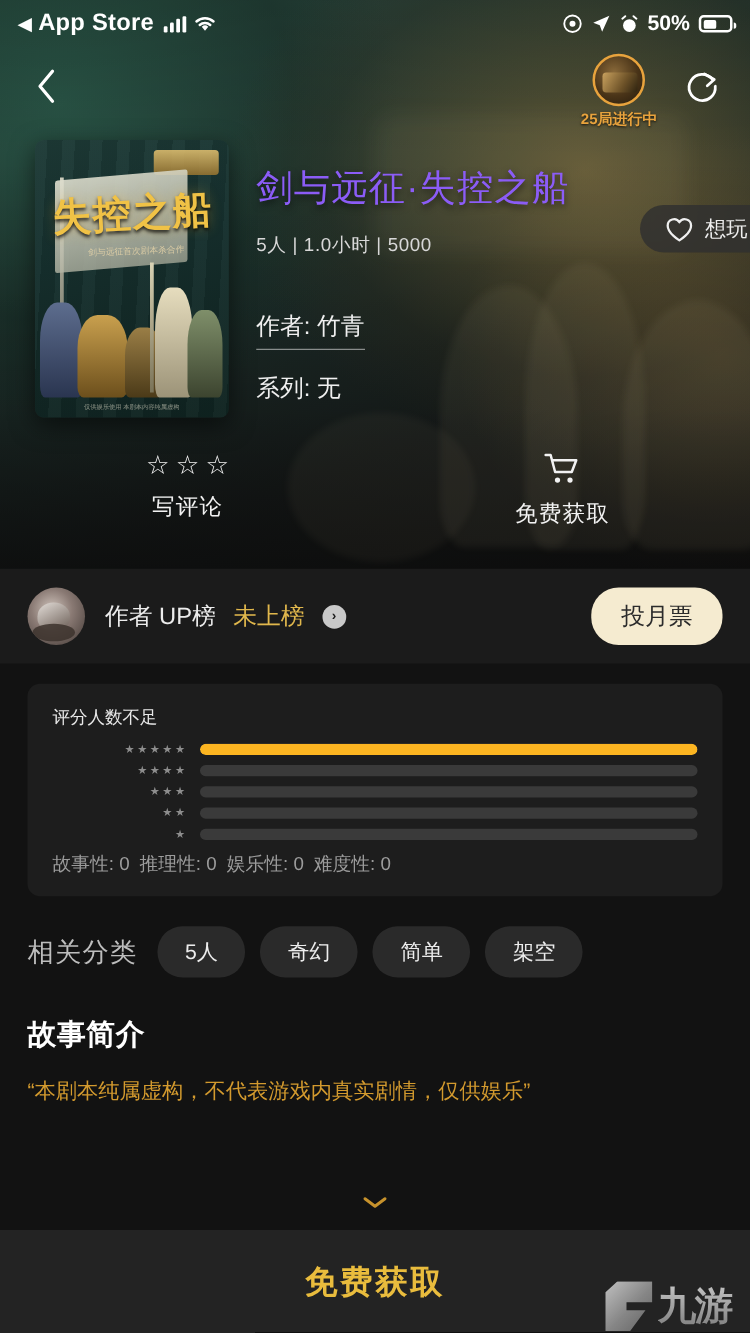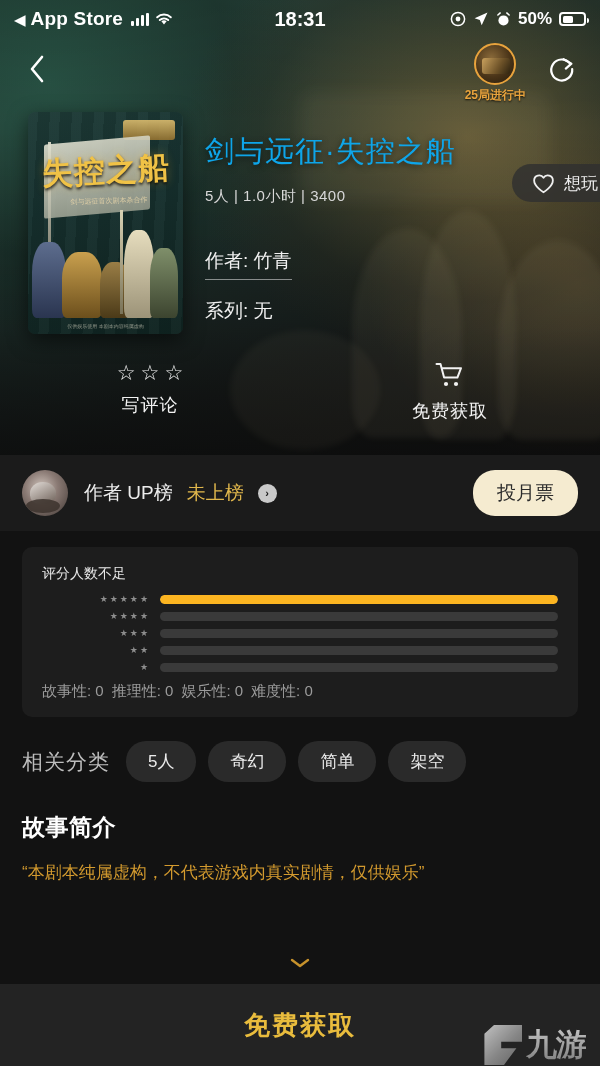--- a/index.html
+++ b/index.html
@@ -189,21 +189,21 @@
     background: linear-gradient(180deg,#d8d2b4,#7a7358);
   }
   .cover-footer {
     position: absolute; left: 0; right: 0; bottom: 4px;
     text-align: center; font-size: 5px; color: rgba(230,225,205,.55);
     line-height: 1.5;
   }
 
   .hero-info { flex: 1; padding-left: 22px; padding-top: 22px; position: relative; }
   .title {
-    font-size: 29px; font-weight: 500; color: #0ea5e9;
+    font-size: 29px; font-weight: 500; color: #8b5cf6;
     letter-spacing: 1px; line-height: 1.2;
     text-shadow: 0 2px 6px rgba(0,0,0,.6);
   }
   .meta {
     margin-top: 18px;
     font-size: 15px; color: #d8d8d8;
     letter-spacing: .5px;
   }
   .wish-btn {
     position: absolute; right: -28px; top: 52px;
@@ -377,21 +377,20 @@
             <i></i>
             <i></i>
             <i></i>
           </span>
         <svg width="20" height="16" viewBox="0 0 20 16">
           <path d="M10 13.5l2.6-3.2a4 4 0 0 0-5.2 0L10 13.5z" fill="#fff"></path>
           <path d="M3.2 6.2a10 10 0 0 1 13.6 0" stroke="#fff" stroke-width="2" fill="none" stroke-linecap="round"></path>
           <path d="M5.8 9a6.4 6.4 0 0 1 8.4 0" stroke="#fff" stroke-width="2" fill="none" stroke-linecap="round"></path>
         </svg>
       </div>
-      <div class="sb-center">18:31</div>
       <div class="sb-right">
         <svg width="16" height="16" viewBox="0 0 16 16">
           <circle cx="8" cy="8" r="6.6" stroke="#fff" stroke-width="1.5" fill="none"></circle>
           <circle cx="8" cy="8" r="2.4" fill="#fff"></circle>
         </svg>
         <svg width="16" height="16" viewBox="0 0 16 16">
           <path d="M14.5 1.6L1.6 7.2l5.2 1.9 1.9 5.2z" fill="#fff"></path>
         </svg>
         <svg width="15" height="15" viewBox="0 0 16 16">
           <circle cx="8" cy="9" r="5.4" fill="#fff"></circle>
@@ -439,21 +438,21 @@
           <span class="cc-staff"></span>
           <span class="cc cc4"></span>
           <span class="cc cc5"></span>
         </div>
         <div class="cover-footer">仅供娱乐使用
 本剧本内容纯属虚构</div>
       </div>
 
       <div class="hero-info">
         <div class="title">剑与远征·失控之船</div>
-        <div class="meta">5人 | 1.0小时 | 3400</div>
+        <div class="meta">5人 | 1.0小时 | 5000</div>
         <div class="wish-btn">
           <svg width="23" height="21" viewBox="0 0 24 22">
             <path d="M12 20.2S2.2 14.3 2.2 7.9A5.3 5.3 0 0 1 12 5a5.3 5.3 0 0 1 9.8 2.9c0 6.4-9.8 12.3-9.8 12.3z" stroke="#efefef" stroke-width="1.9" fill="none" stroke-linejoin="round"></path>
           </svg>
           <span>想玩</span>
         </div>
         <div class="author-line">作者: 竹青</div>
         <div class="series-line">系列: 无</div>
       </div>
     </div>

